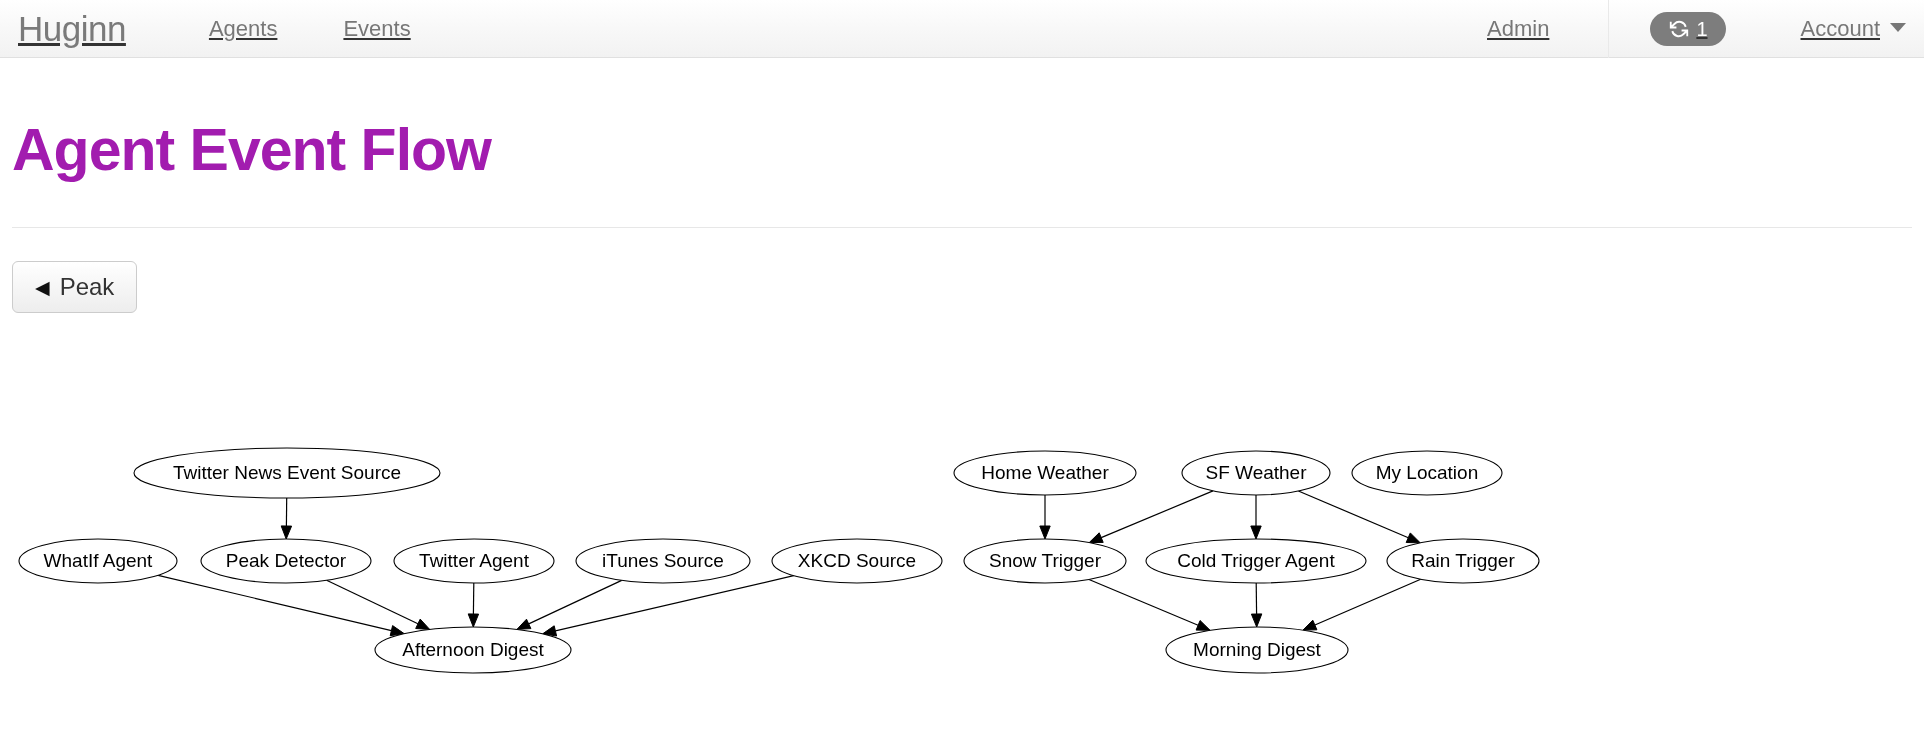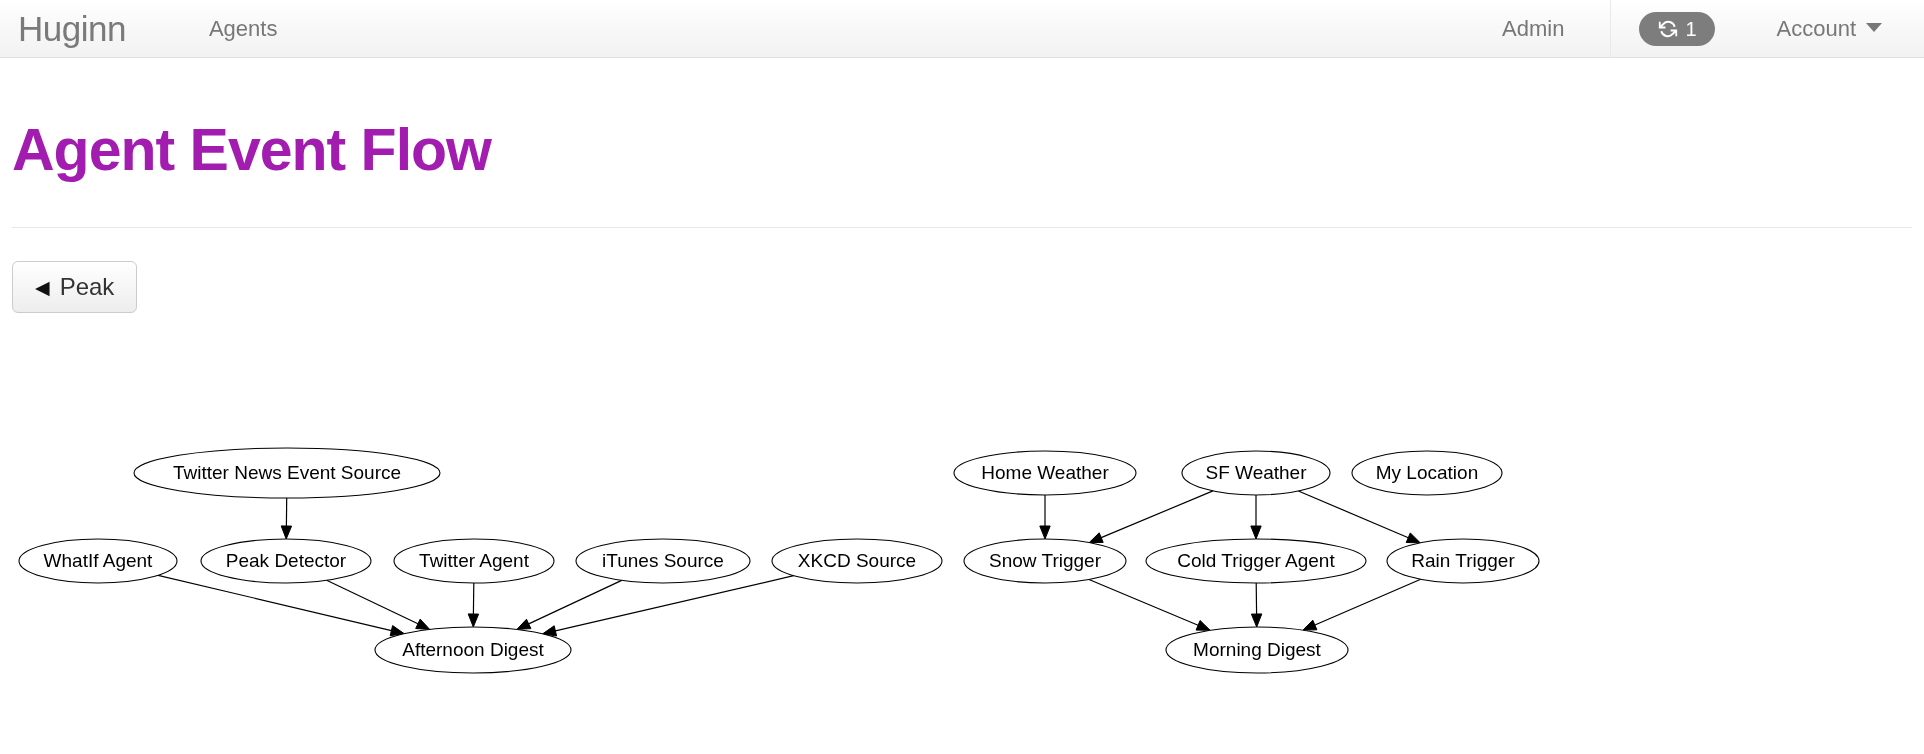--- a/index.html
+++ b/index.html
@@ -19,21 +19,22 @@
 
   
   .navbar {
     position: relative;
     height: 58px;
     background: linear-gradient(to bottom, #ffffff 0%, #f8f8f8 50%, #f2f2f2 100%);
     border-bottom: 1px solid #e0e0e0;
     box-sizing: border-box;
     display: flex;
     align-items: center;
-    padding: 0 32px 0 14px;
+    padding: 0 8px 0 14px;
+    text-decoration: underline;
   }
   .brand {
     font-size: 35px;
     font-weight: 400;
     color: #7a7a7a;
     letter-spacing: -0.5px;
     line-height: 1;
     padding: 0 14px 0 4px;
     text-decoration: none;
   }
@@ -49,20 +50,21 @@
     padding: 0 25px;
     text-decoration: none;
     line-height: 58px;
     white-space: nowrap;
   }
   .nav-right {
     margin-left: auto;
     display: flex;
     align-items: center;
     height: 58px;
+    gap: 13px;
   }
   .nav-right .nav-link { padding: 0 40px; }
   .nav-divider {
     width: 1px;
     height: 58px;
     background: #e9e9e9;
     margin: 0 6px;
   }
   .badge-pill {
     display: inline-flex;
@@ -165,20 +167,21 @@
     stroke-width: 1;
   }
 </style>
 </head>
 <body>
 
 <div class="navbar">
   <a class="brand" href="#">Huginn</a>
   <div class="nav-links">
     <a class="nav-link" href="#">Agents</a>
+    <a class="nav-link" href="#">Events</a>
   </div>
   <div class="nav-right">
     <a class="nav-link" href="#">Admin</a>
     <div class="nav-divider"></div>
     <span class="badge-pill">
       <svg width="22" height="22" viewBox="0 0 24 24" aria-hidden="true">
         <path d="M20.3 9.2a8.3 8.3 0 0 0-14-3.6L4 7.9V4.2H2v7.2h7.2v-2H5.6l2.1-2.1a6.3 6.3 0 0 1 10.7 2.8z" fill="#ffffff"></path>
         <path d="M3.7 14.8a8.3 8.3 0 0 0 14 3.6l2.3-2.3v3.7h2v-7.2h-7.2v2h3.6l-2.1 2.1a6.3 6.3 0 0 1-10.7-2.8z" fill="#ffffff"></path>
       </svg>
       <span>1</span>

